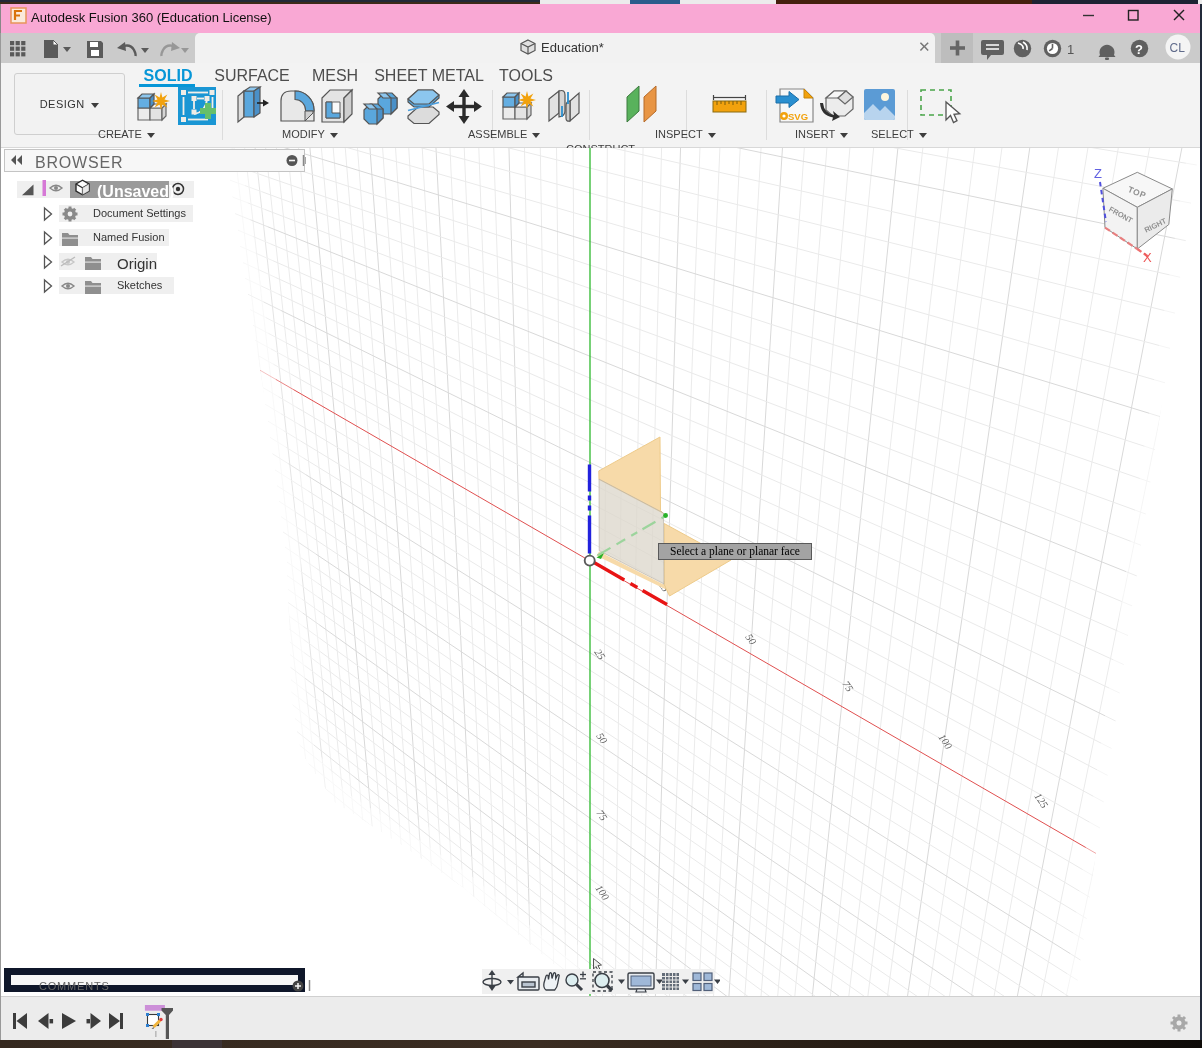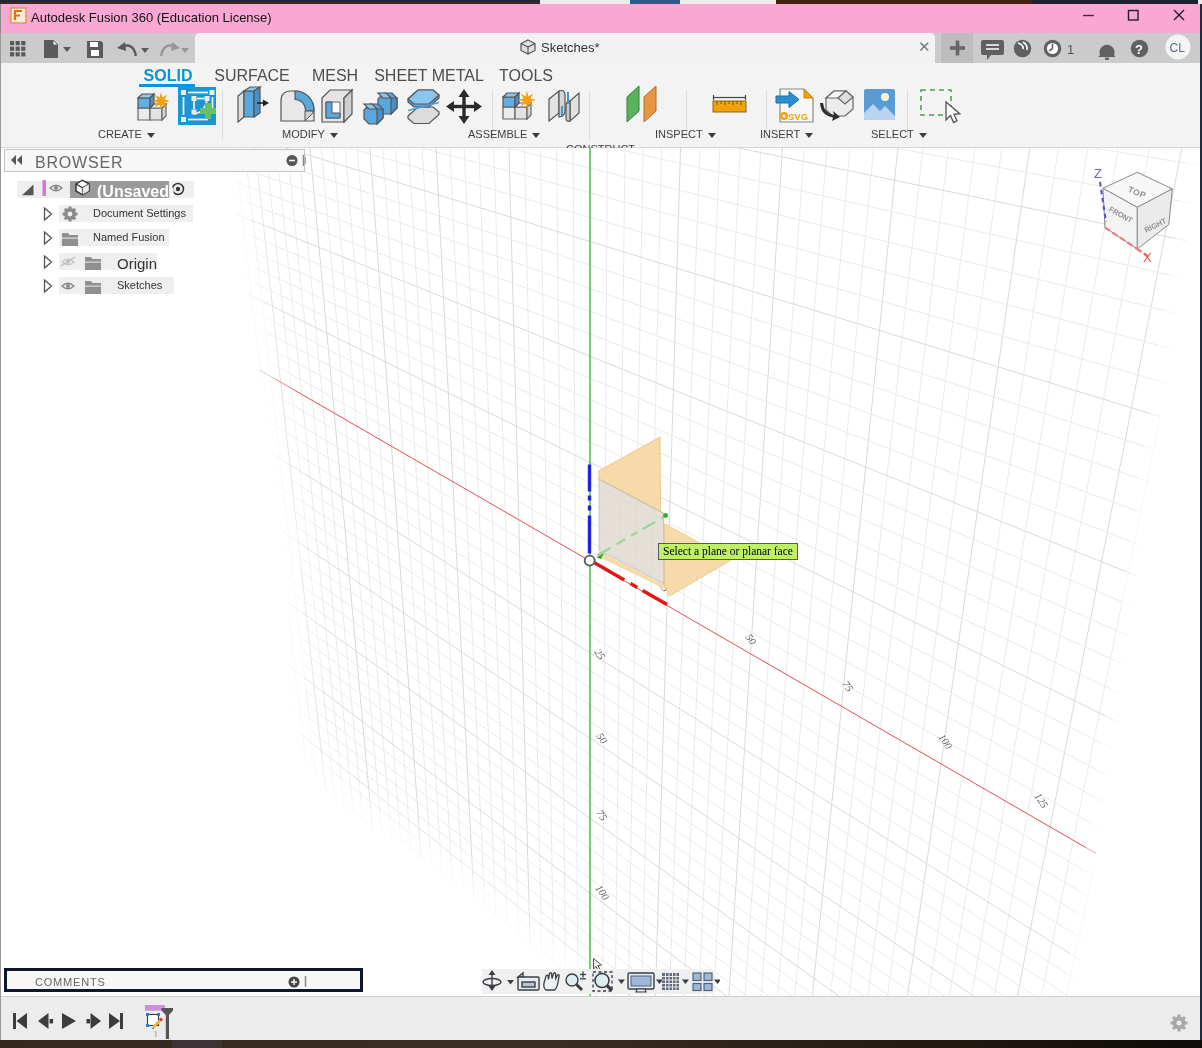--- a/index.html
+++ b/index.html
@@ -58,21 +58,21 @@
 <path d="M176,14 q-9,-4 -13,3 q-2,4 -1.5,6" stroke="#5a5a5a" stroke-width="2.4" fill="none"></path>
 <path d="M172,9 l8,6 -9,3 Z" fill="#5a5a5a"></path>
 <path d="M181,15 l8,0 -4,5 Z" fill="#5a5a5a"></path>
 </g>
 </svg>
  <div class="abs" style="left:195px;top:0;width:740px;height:30px;background:#f2f2f2;border-radius:5px 5px 0 0"></div>
  <svg width="18" height="18" style="position:absolute;left:519px;top:6px">
   <path d="M9,1 l7,3.5 v7 l-7,3.5 -7,-3.5 v-7 Z" fill="#e0e0e0" stroke="#555" stroke-width="1.2"></path>
   <path d="M2,4.5 l7,3.5 7,-3.5 M9,8 v7" fill="none" stroke="#555" stroke-width="1.2"></path>
  </svg>
- <div class="abs" style="left:541px;top:7px;font-size:13px;color:#333">Sketches*</div>
+ <div class="abs" style="left:541px;top:7px;font-size:13px;color:#333">Education*</div>
  <div class="abs" style="left:918px;top:5px;font-size:15px;color:#777">✕</div>
  <div class="abs" style="left:941px;top:0;width:32px;height:30px;background:#bdbdbd">
   <svg width="32" height="30">
         <line x1="9" y1="15" x2="24" y2="15" stroke="#666" stroke-width="3.6"></line>
         <line x1="16.5" y1="7.5" x2="16.5" y2="22.5" stroke="#666" stroke-width="3.6"></line>
       </svg>
  </div>
  <svg width="230" height="30" style="position:absolute;left:972px;top:0">
 <g fill="#606060">
 <path d="M11,7 h19 a2,2 0 0 1 2,2 v11 a2,2 0 0 1 -2,2 h-11 l-4,5 v-5 h-4 a2,2 0 0 1 -2,-2 v-11 a2,2 0 0 1 2,-2 Z"></path>
@@ -89,20 +89,21 @@
 <line x1="80.5" y1="15.5" x2="80.5" y2="10.8" stroke="#606060" stroke-width="1.6"></line>
 <line x1="80.5" y1="15.5" x2="77.2" y2="17.8" stroke="#606060" stroke-width="1.6"></line>
 <text x="95" y="21" font-family="Liberation Sans" font-size="13" fill="#555">1</text>
 <text x="163" y="21" font-family="Liberation Sans" font-size="13" font-weight="bold" fill="#fff">?</text>
 <circle cx="206" cy="14" r="12.5" fill="#f4f4f4"></circle>
 <text x="197.5" y="19" font-family="Liberation Sans" font-size="12" fill="#5f6a8a">CL</text>
 </svg>
 </div>
 
 <div class="abs" style="left:0;top:63px;width:1202px;height:85px;background:#f3f3f3;border-bottom:1px solid #d8d8d8">
+ <div class="abs" style="left:14px;top:10px;width:111px;height:62px;background:#f2f2f2;border:1px solid #cfcfcf;border-radius:3px;text-align:center;line-height:60px;font-size:11px;color:#333;letter-spacing:0.5px">DESIGN <span class="tri" style="margin-left:3px"></span></div>
  <div class="tabl" style="left:108px;color:#0696d7;font-weight:bold">SOLID</div>
  <div class="tabl" style="left:192px">SURFACE</div>
  <div class="tabl" style="left:275px">MESH</div>
  <div class="tabl" style="left:369px">SHEET METAL</div>
  <div class="tabl" style="left:466px">TOOLS</div>
  <div class="abs" style="left:139px;top:21px;width:56px;height:3px;background:#0696d7"></div>
  <div style="position:absolute;left:222px;top:27px;width:1px;height:50px;background:#dcdcdc"></div>
     <div style="position:absolute;left:492px;top:27px;width:1px;height:50px;background:#dcdcdc"></div>
     <div style="position:absolute;left:589px;top:27px;width:1px;height:50px;background:#dcdcdc"></div>
     <div style="position:absolute;left:686px;top:27px;width:1px;height:50px;background:#dcdcdc"></div>
@@ -212,21 +213,21 @@
 <circle cx="885" cy="97" r="4" fill="#fdf6dd"></circle>
 <rect x="921" y="90" width="30" height="25" fill="none" stroke="#4aa54a" stroke-width="1.6" stroke-dasharray="5 4"></rect>
 <path d="M946,102 l0,18 4.5,-4.5 3,7 3.5,-1.8 -3,-6.4 5.8,-0.6 Z" fill="#fdfdfd" stroke="#555" stroke-width="1.3"></path>
  </g>
  </svg>
  <div class="glabel" style="left:98px;top:65px;width:140px">CREATE<span class="tri"></span></div>
     <div class="glabel" style="left:282px;top:65px;width:140px">MODIFY<span class="tri"></span></div>
     <div class="glabel" style="left:468px;top:65px;width:140px">ASSEMBLE<span class="tri"></span></div>
     <div class="glabel" style="left:566px;top:80px;width:140px">CONSTRUCT<span class="tri"></span></div>
     <div class="glabel" style="left:655px;top:65px;width:140px">INSPECT<span class="tri"></span></div>
-    <div class="glabel" style="left:760px;top:65px;width:140px">INSERT<span class="tri"></span></div>
+    <div class="glabel" style="left:795px;top:65px;width:140px">INSERT<span class="tri"></span></div>
     <div class="glabel" style="left:871px;top:65px;width:140px">SELECT<span class="tri"></span></div>
 </div>
 
 <div class="abs" style="left:0;top:148px;width:1202px;height:848px;background:#fff"></div>
 <svg width="1202" height="848" style="position:absolute;left:0;top:148px">
 <defs>
       <clipPath id="gclip">
         <polygon points="225,0 265,252 279,349 287,413 292,552 301,604 335,654 402,697 464,740 518,786 562,823 585,848 1075,848 1114,582 1199,0"></polygon>
       </clipPath>
     </defs>
@@ -481,21 +482,21 @@
     <circle cx="68" cy="110.0" r="2" fill="#888"></circle>
 <path d="M85,105 h6 l1.5,2 h8.5 v11 h-16 Z" fill="#8f8f8f"></path>
     <rect x="85" y="109.5" width="16" height="1.2" fill="#fff" opacity="0.7"></rect>
 </svg>
 <div class="abs" style="left:97px;top:183px;font-size:16px;color:#fff;font-weight:bold">(Unsaved)</div>
 <div class="abs" style="left:93px;top:207px;font-size:11px;color:#333">Document Settings</div>
 <div class="abs" style="left:93px;top:231px;font-size:11px;color:#333">Named Fusion</div>
 <div class="abs" style="left:117px;top:255px;font-size:15px;color:#333">Origin</div>
 <div class="abs" style="left:117px;top:279px;font-size:11px;color:#333">Sketches</div>
 
-<div class="abs" style="left:658px;top:543px;height:17px;background:#bef264;border:1px solid #5a5a5a;font-family:'Liberation Serif',serif;font-size:11.5px;color:#000;padding:0 4px;line-height:15px;white-space:nowrap">Select a plane or planar face</div>
+<div class="abs" style="left:658px;top:543px;height:17px;background:#a3a3a3;border:1px solid #5a5a5a;font-family:'Liberation Serif',serif;font-size:11.5px;color:#000;padding:0 11px;line-height:15px;white-space:nowrap">Select a plane or planar face</div>
 
 <div class="abs" style="left:482px;top:969px;width:232px;height:25px;background:#f0f0f0"></div>
 <svg width="240" height="26" style="position:absolute;left:480px;top:969px">
 <g stroke="#3a3f46" fill="none" stroke-width="1.4">
 <ellipse cx="12" cy="13" rx="9" ry="3.5"></ellipse>
 <line x1="12" y1="3" x2="12" y2="20"></line>
 </g>
 <path d="M12,1 l3.5,5 h-7 Z" fill="#3a3f46"></path>
     <path d="M12,22 l3.5,-5 h-7 Z" fill="#3a3f46"></path>
 <path d="M27,11 l7,0 -3.5,4.5 Z" fill="#3a3f46"></path>
@@ -540,21 +541,21 @@
 <path d="M202,10.5 l7,0 -3.5,4.5 Z" fill="#3a3f46"></path>
 <g fill="#9fb8d8" stroke="#51607a" stroke-width="1.2">
 <rect x="213" y="4" width="8" height="7.5"></rect>
       <rect x="224" y="4" width="8" height="7.5"></rect>
 <rect x="213" y="14.5" width="8" height="7"></rect>
       <rect x="224" y="14.5" width="8" height="7"></rect>
 </g>
 <path d="M234,10.5 l7,0 -3.5,4.5 Z" fill="#3a3f46"></path>
 </svg>
 
-<div class="abs" style="left:4px;top:968px;width:359px;height:24px;background:#f7f7f7;border:3px solid #0f172a">
+<div class="abs" style="left:4px;top:968px;width:301px;height:24px;background:#f7f7f7;border:7px solid #0f172a">
  <div class="abs" style="left:28px;top:5px;font-size:11px;color:#666;letter-spacing:0.8px">COMMENTS</div>
  <svg width="301" height="22">
   <circle cx="287" cy="11" r="5.5" fill="#444"></circle>
   <line x1="284" y1="11" x2="290" y2="11" stroke="#f7f7f7" stroke-width="1.5"></line>
       <line x1="287" y1="8" x2="287" y2="14" stroke="#f7f7f7" stroke-width="1.5"></line>
   <line x1="298.5" y1="5" x2="298.5" y2="16" stroke="#888" stroke-width="1.5"></line>
  </svg>
 </div>
 
 <div class="abs" style="left:0;top:996px;width:1202px;height:44px;background:#ececec;border-top:1px solid #d0d0d0"></div>

